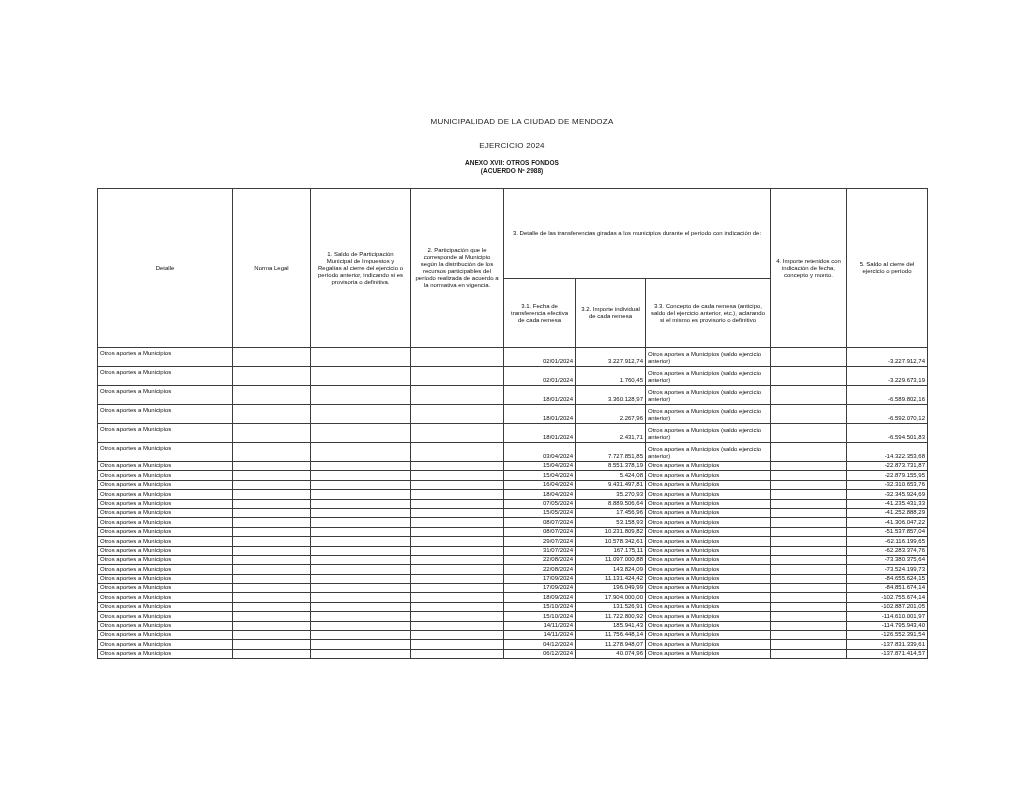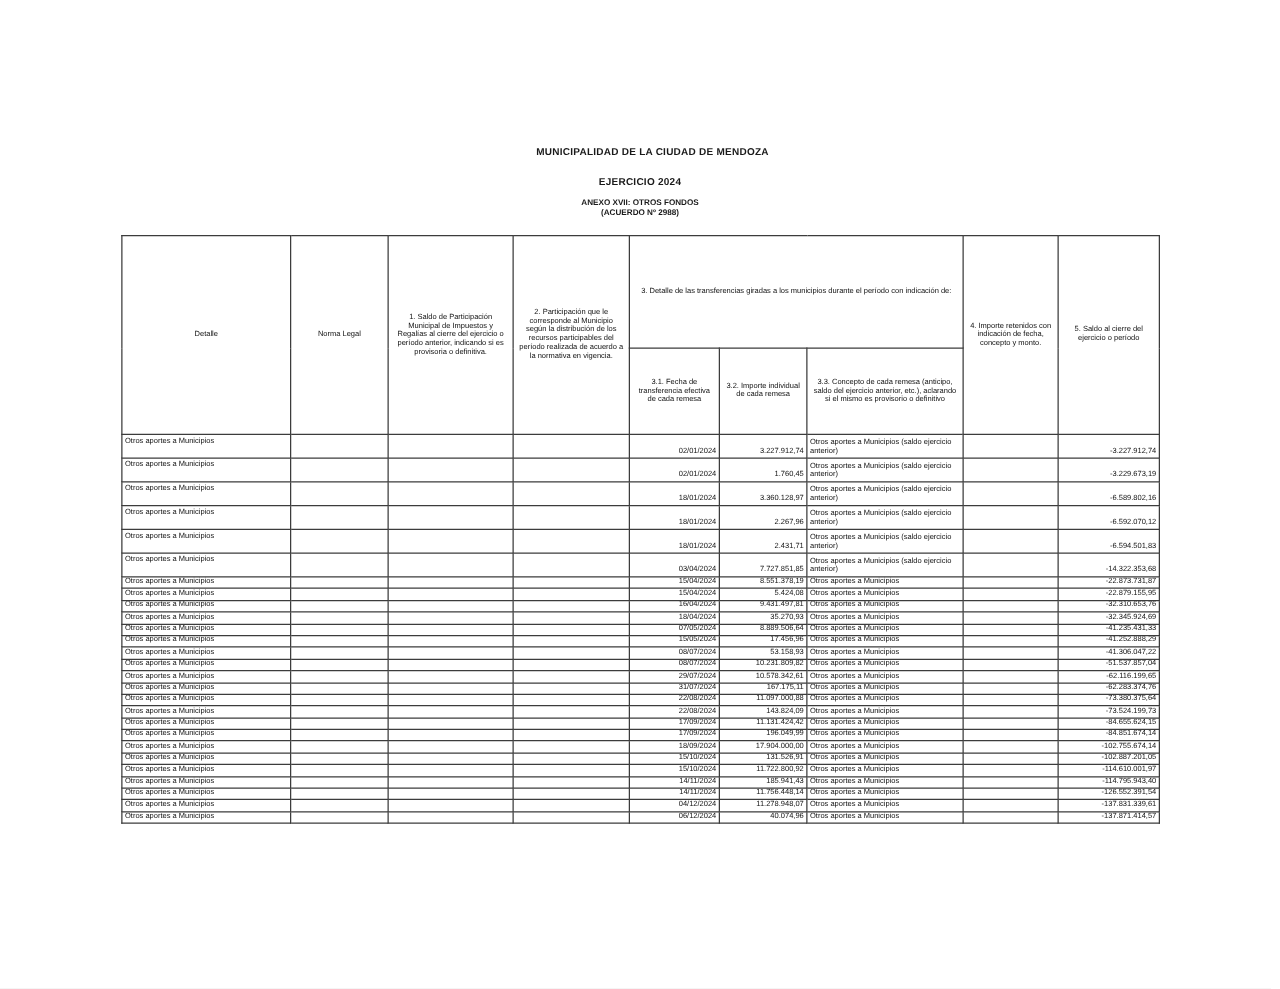--- a/index.html
+++ b/index.html
@@ -11,31 +11,31 @@
     background: #ffffff;
     font-family: "Liberation Sans", sans-serif;
     color: #1a1a1a;
     overflow: hidden;
   }
   .doc-title {
     position: absolute;
     top: 117px; left: 0;
     width: 100%;
     text-align: center;
-    font-weight: bold;
+    font-weight: normal;
     font-size: 8px;
     letter-spacing: 0.2px;
     padding-left: 20px;
   }
   .doc-subtitle {
     position: absolute;
     top: 141px; left: 0;
     width: 100%;
     text-align: center;
-    font-weight: bold;
+    font-weight: normal;
     font-size: 8px;
     letter-spacing: 0.2px;
   }
   .doc-annex {
     position: absolute;
     top: 159px; left: 0;
     width: 100%;
     text-align: center;
     font-weight: bold;
     font-size: 6.5px;

